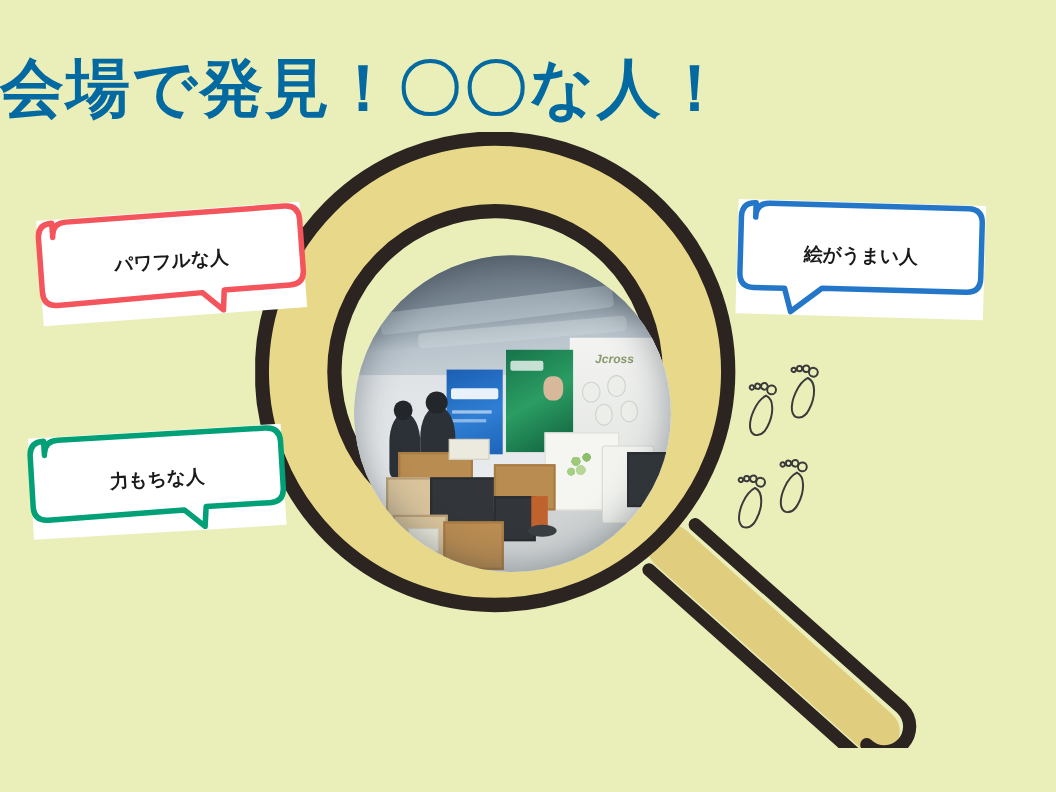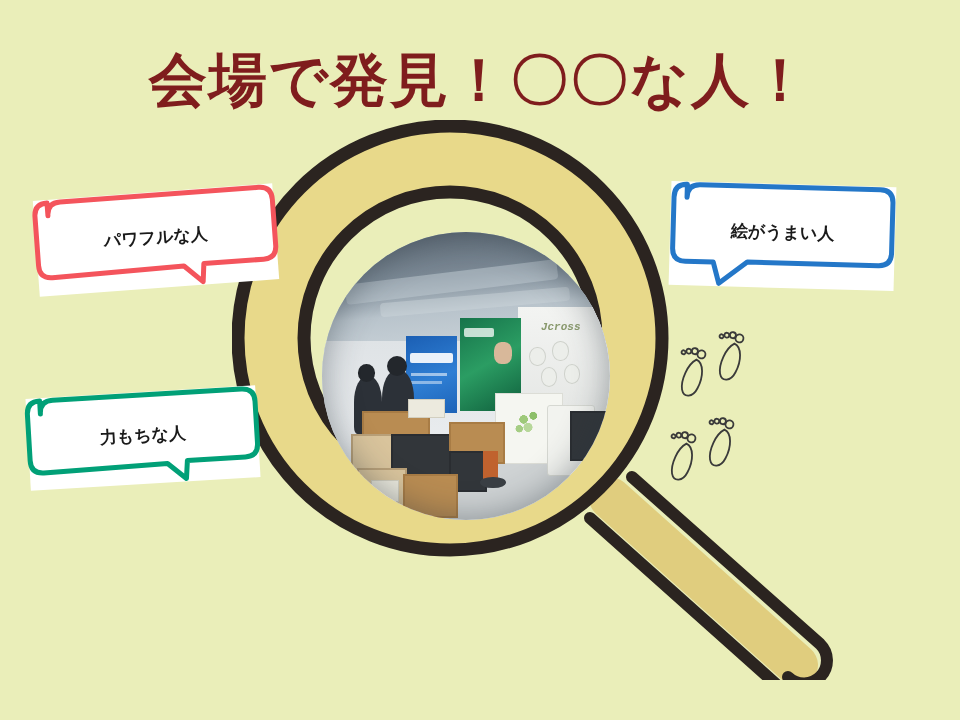--- a/index.html
+++ b/index.html
@@ -19,25 +19,25 @@
     overflow: hidden;
     background: #eaeeb9;
   }
 
   
   .title {
     position: absolute;
     left: 0;
     top: 42px;
     width: 960px;
-    text-align: center;
+    text-align: left;
     font-size: 58px;
     font-weight: bold;
     letter-spacing: 2px;
-    color: #7f1d1d;
+    color: #0369a1;
     white-space: nowrap;
     font-family: "DejaVu Sans", "Liberation Sans", sans-serif;
   }
 
   
   .magnifier {
     position: absolute;
     left: 232px;
     top: 120px;
     width: 620px;
@@ -112,21 +112,21 @@
     position: absolute; left: 56%; top: 26%; width: 30%; height: 24%;
     background: #d8b89a; border-radius: 40%;
   }
   .ph-whitewall {
     position: absolute; left: 68%; top: 26%; width: 32%; height: 40%;
     background: linear-gradient(180deg,#f3f4f2 0%, #e4e6e4 100%);
   }
   .ph-jcross {
     position: absolute; left: 76%; top: 31%; width: 22%; height: 6%;
     color: #8a9a6e; font-size: 11px; font-style: italic; font-weight: bold;
-    font-family: Liberation Mono, monospace;
+    font-family: Liberation Sans, sans-serif;
   }
   .ph-plate { position: absolute; width: 5%; height: 6%; border-radius: 50%; background: #eceeea; border: 1px solid #cfd2cc; }
   .ph-person {
     position: absolute; background: #2c3138; border-radius: 45% 45% 12% 12%;
   }
   .ph-head { position: absolute; background: #23272c; border-radius: 50%; }
   .ph-shelf {
     position: absolute; background: #b98c52; border: 2px solid #a87c45;
   }
   .ph-shelf.dark { background: #32363a; border-color: #2a2d31; }

